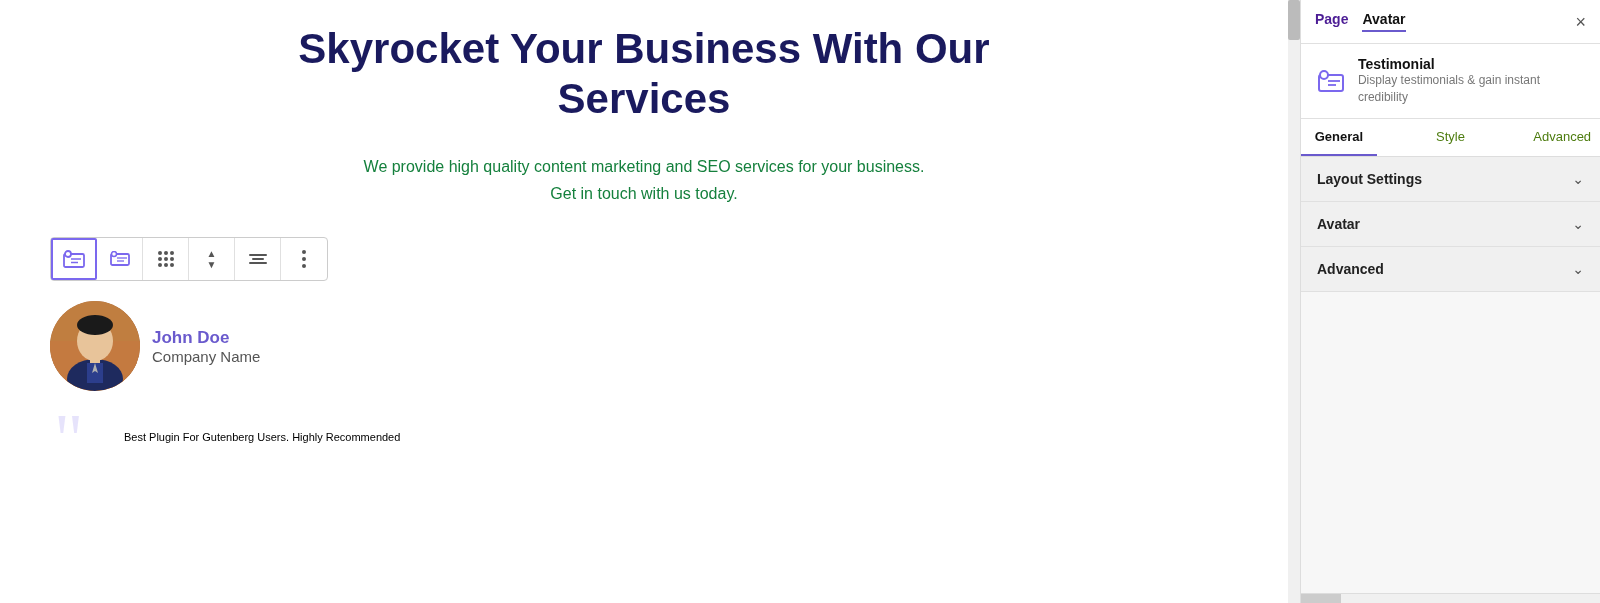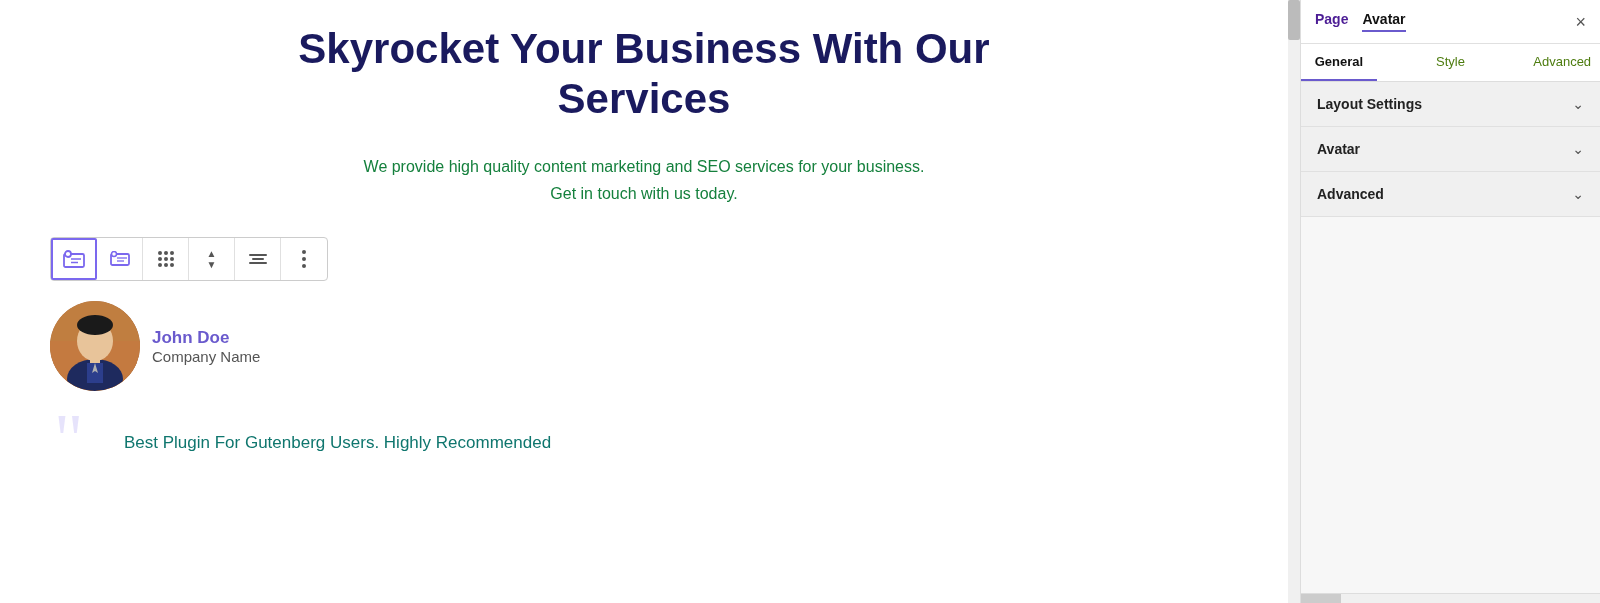--- a/index.html
+++ b/index.html
@@ -116,22 +116,22 @@
     }
 
     .quote-area {
       display: flex;
       align-items: flex-start;
       gap: 10px;
       margin-left: 4px;
     }
 
     .quote-text {
-      font-size: 17px;
-      color: #0f766e;
+      font-size: 11px;
+      color: #000000;
       line-height: 1.6;
       padding-top: 18px;
     }
 
     
     .scrollbar-track {
       width: 12px;
       background: #f0f0f0;
       position: relative;
       flex-shrink: 0;
@@ -448,20 +448,34 @@
 <div class="sidebar">
 
   <div class="sidebar-header">
     <div class="sidebar-tabs">
       <div class="sidebar-tab">Page</div>
       <div class="sidebar-tab active">Avatar</div>
     </div>
     <div class="close-btn">×</div>
   </div>
 
+  <div class="block-info">
+    <div class="block-icon-wrap">
+      <svg width="26" height="22" viewBox="0 0 26 22" fill="none" xmlns="http://www.w3.org/2000/svg">
+        <rect x="1" y="5" width="24" height="16" rx="2" stroke="#7b68ee" stroke-width="2"></rect>
+        <circle cx="6" cy="5" r="4" fill="white" stroke="#7b68ee" stroke-width="2"></circle>
+        <line x1="10" y1="11" x2="22" y2="11" stroke="#7b68ee" stroke-width="1.8"></line>
+        <line x1="10" y1="15" x2="18" y2="15" stroke="#7b68ee" stroke-width="1.8"></line>
+      </svg>
+    </div>
+    <div class="block-info-text">
+      <div class="block-title">Testimonial</div>
+      <div class="block-desc">Display testimonials &amp; gain instant credibility</div>
+    </div>
+  </div>
 
   <div class="inner-tabs">
     <div class="inner-tab active">General</div>
     <div class="inner-tab">Style</div>
     <div class="inner-tab">Advanced</div>
   </div>
 
   <div class="sidebar-scroll-area">
 
     <div class="accordion-section">

